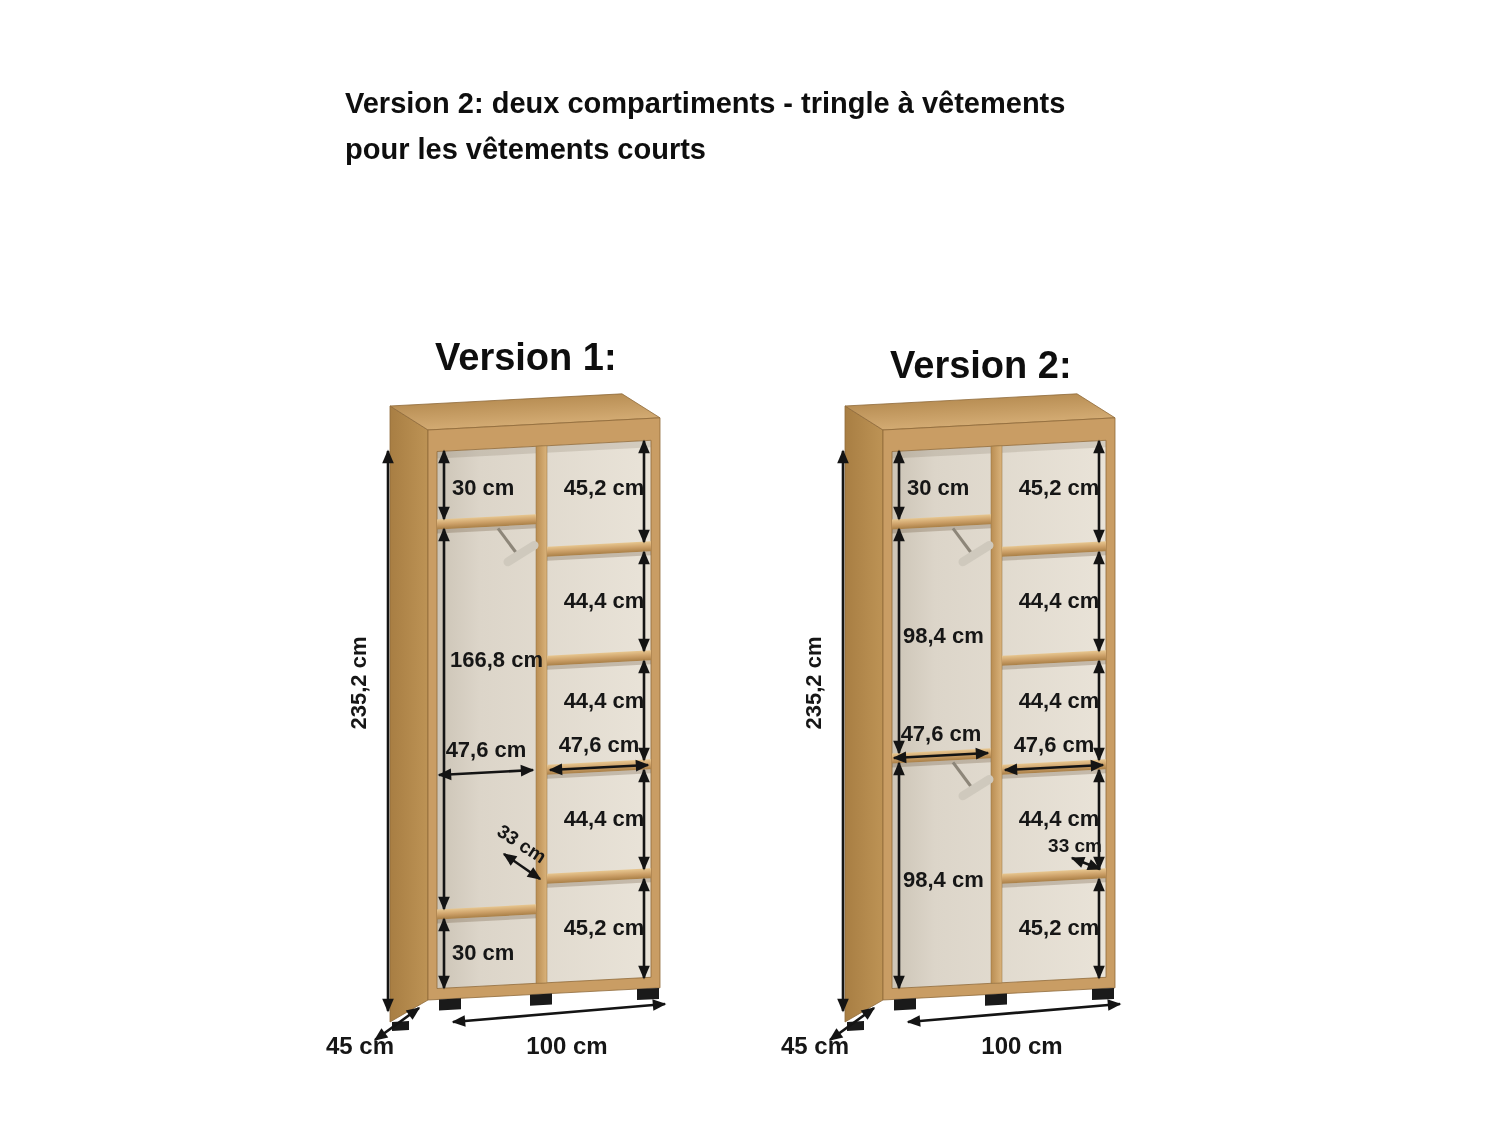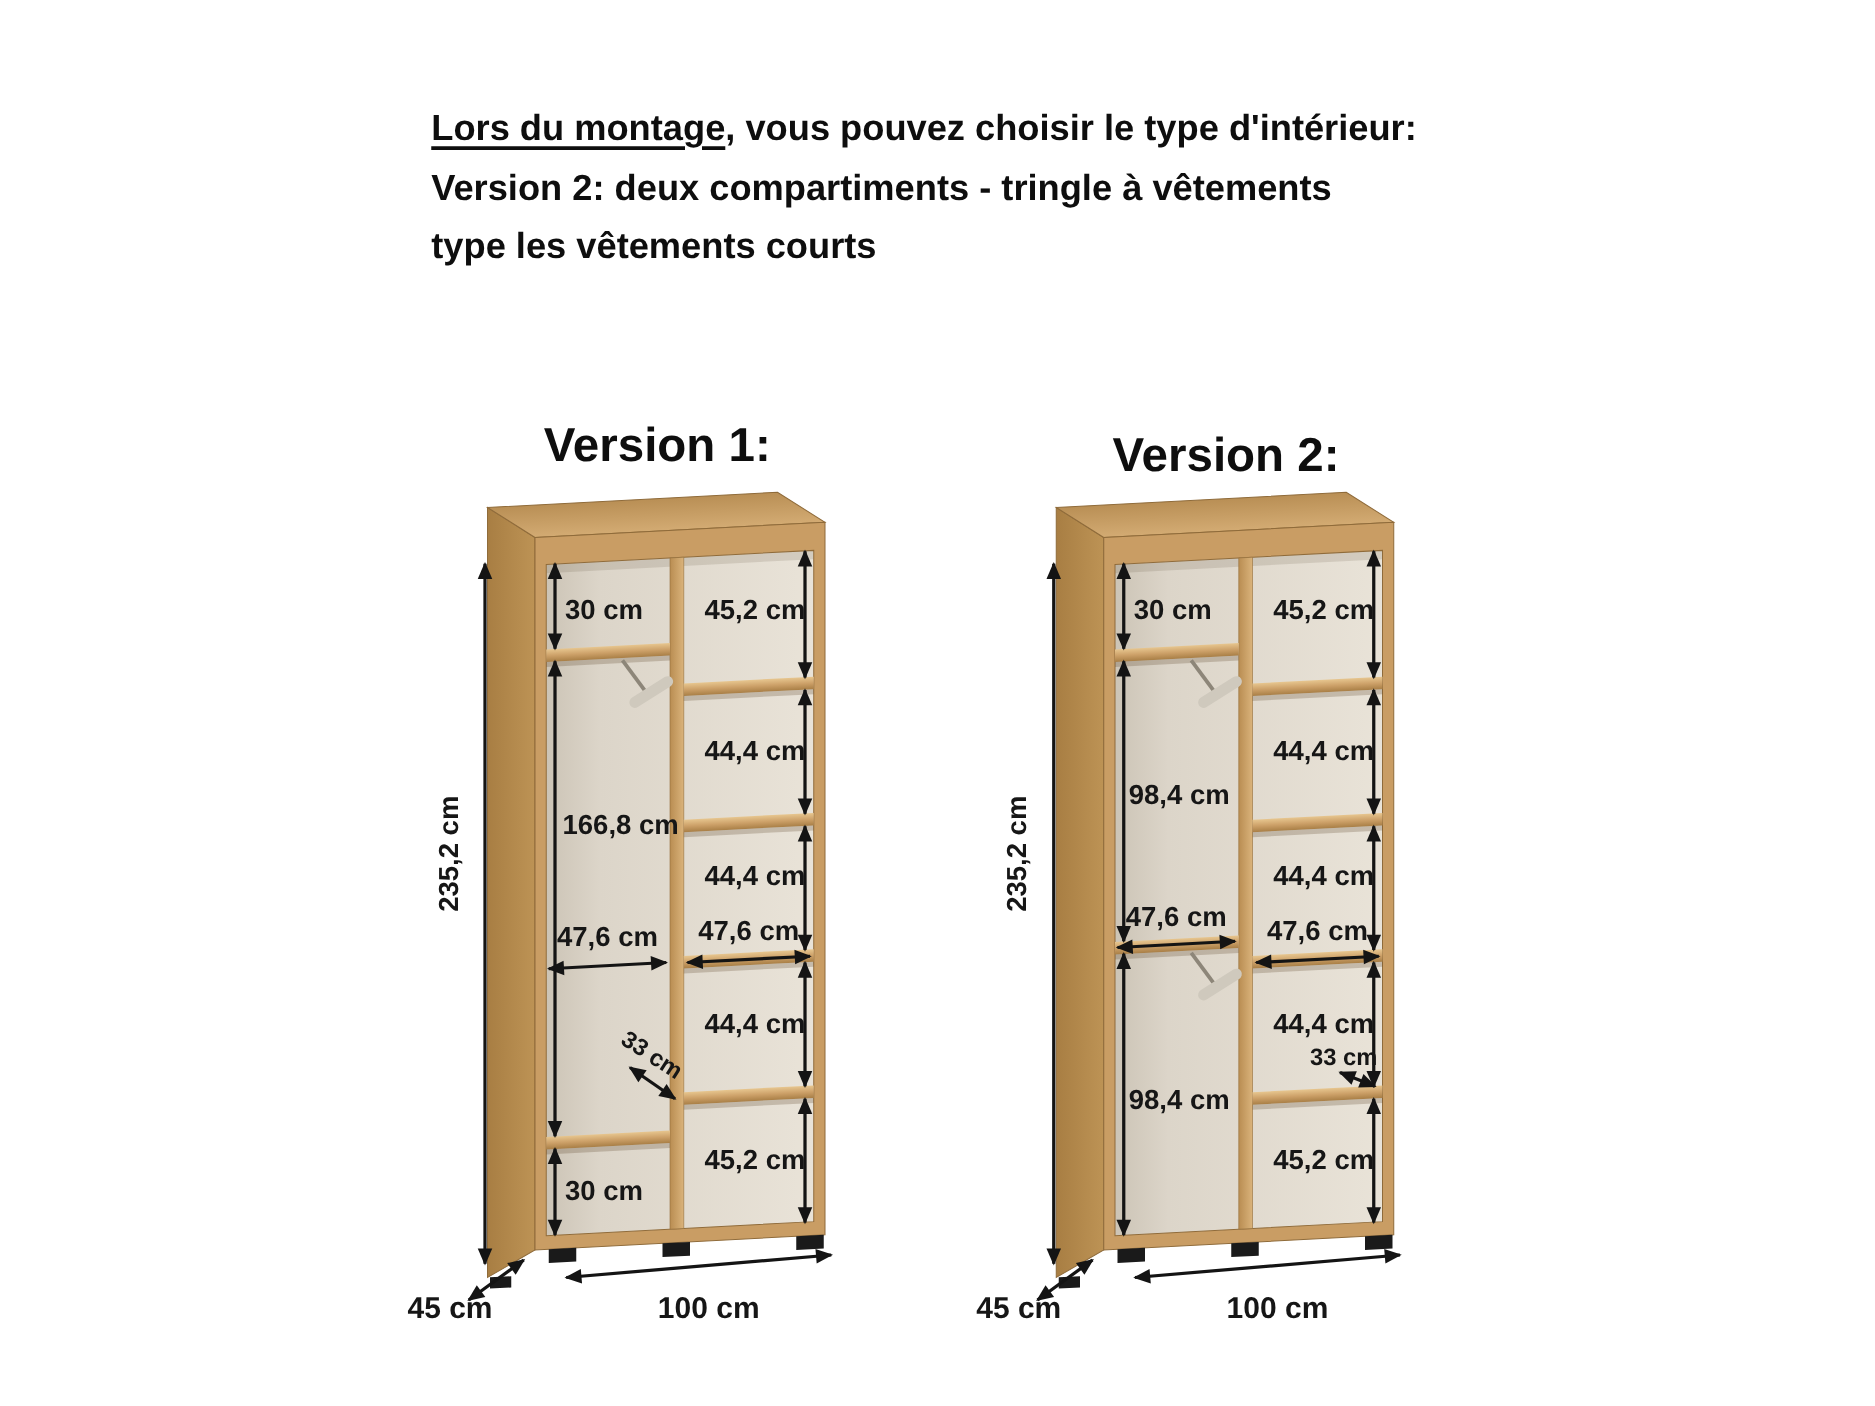--- a/index.html
+++ b/index.html
@@ -20,24 +20,23 @@
   .dim-sm { font-size:19px; }
   .arr { stroke:#141414; stroke-width:2.6; fill:none; }
   .edge { stroke:#8f6b3a; stroke-width:0.8; }
 </style>
 </head>
 <body>
 
 <div class="stage">
 
   <div class="header">
-    <p><span class="u">Lors du montage</span><span>, vous pouvez choisir le type d'intérieur:</span></p>
     <p>
         <span class="line">Version 2: deux compartiments - tringle à vêtements</span>
-        <span class="line">type les vêtements courts</span>
+        <span class="line">pour les vêtements courts</span>
       </p>
   </div>
 
   <div class="dtitle" style="left:435px; top:336px;">Version 1:</div>
   <div class="dtitle" style="left:890px; top:344px;">Version 2:</div>
 
   <svg class="wardrobe" style="left:320px; top:388px;" width="370" height="690" viewBox="0 0 370 690">
     <defs>
       <marker id="ah" viewBox="0 0 16 16" markerWidth="15" markerHeight="15" markerUnits="userSpaceOnUse" refX="14" refY="8" orient="auto-start-reverse">
         <path d="M15.5,8 L1,1.8 L1,14.2 Z" fill="#141414"></path>

